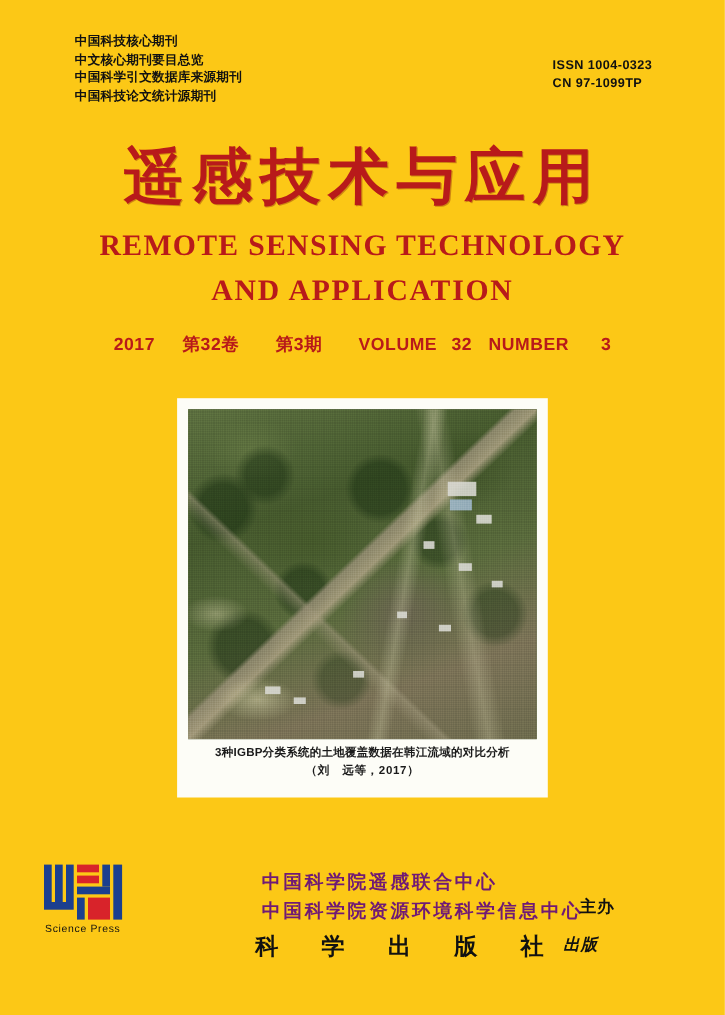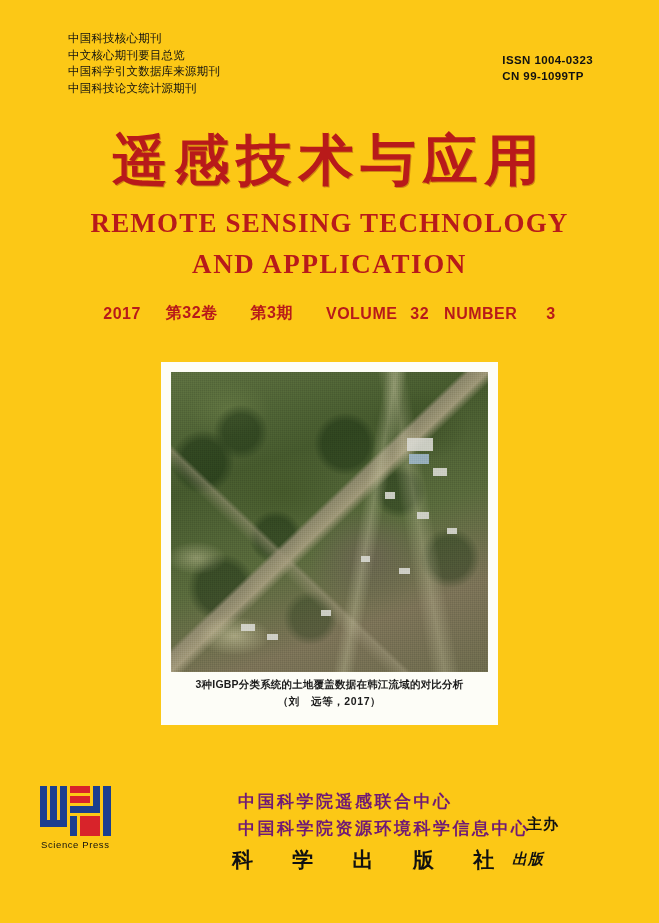--- a/index.html
+++ b/index.html
@@ -23,21 +23,21 @@
   }
 
   
   .index-list {
     position: absolute;
     left: 68px;
     top: 30px;
     color: #111111;
     font-size: 11.5px;
     line-height: 16.5px;
-    font-weight: normal;
+    font-weight: bold;
     letter-spacing: 0.2px;
   }
   .index-list div {
     white-space: nowrap;
   }
 
   
   .issn-block {
     position: absolute;
     right: 66px;
@@ -279,21 +279,21 @@
 
   <div class="index-list">
     <div>中国科技核心期刊</div>
     <div>中文核心期刊要目总览</div>
     <div>中国科学引文数据库来源期刊</div>
     <div>中国科技论文统计源期刊</div>
   </div>
 
   <div class="issn-block">
     <div>ISSN  1004-0323</div>
-    <div>CN 99-1099TP</div>
+    <div>CN 97-1099TP</div>
   </div>
 
   <div class="cn-title">遥感技术与应用</div>
 
   <div class="en-title">
     <span>REMOTE  SENSING  TECHNOLOGY</span>
     <span class="l2">AND   APPLICATION</span>
   </div>
 
   <div class="volume-line">

